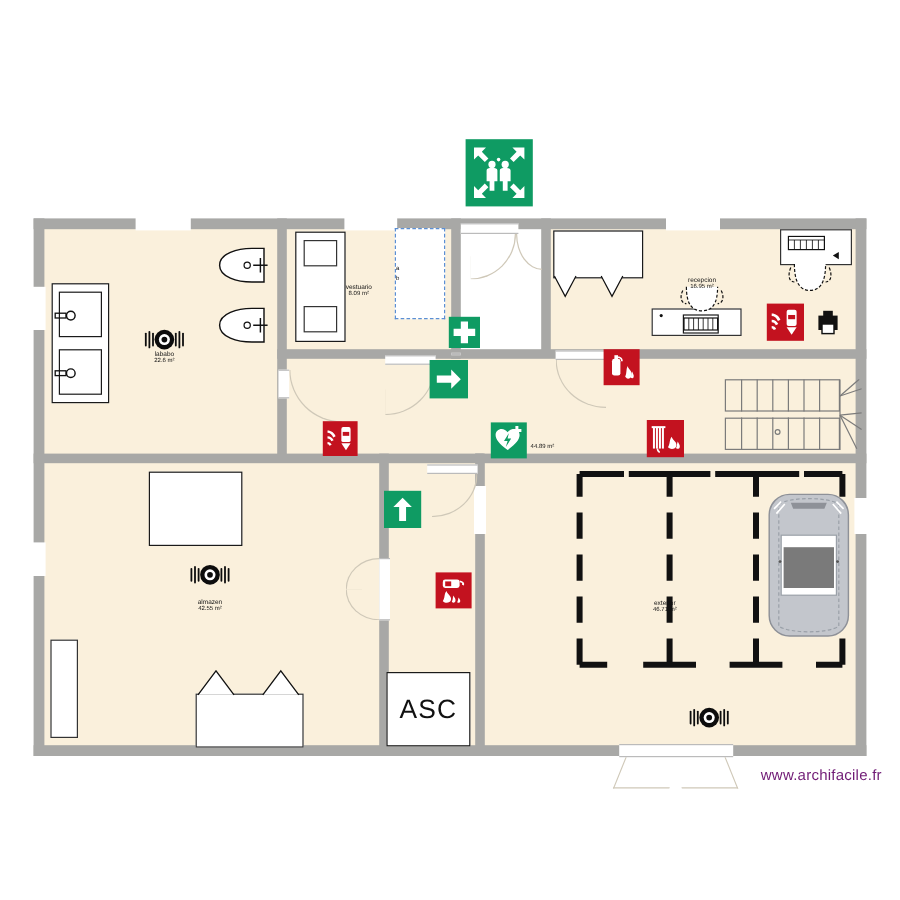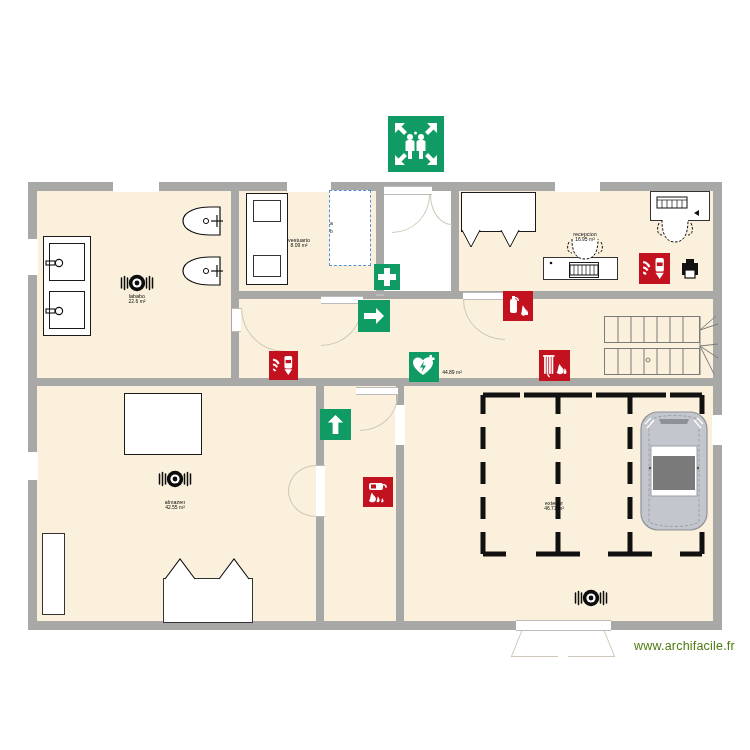--- a/index.html
+++ b/index.html
@@ -31,21 +31,21 @@
   .sign{position:absolute;box-sizing:border-box;display:flex;align-items:center;justify-content:center;}
   .sign.green{background:#0f9b63;}
   .sign.red{background:#c3121f;}
   .sign svg{display:block;}
 
   
   #asc{position:absolute;background:#ffffff;border:1.2px solid #1a1a1a;box-sizing:border-box;
        display:flex;align-items:center;justify-content:center;
        font-size:22px;color:#111;letter-spacing:1px;}
   .car{position:absolute;}
-  #watermark{position:absolute;font-size:12.5px;color:#4d7c0f;letter-spacing:.2px;}
+  #watermark{position:absolute;font-size:12.5px;color:#701a75;letter-spacing:.2px;}
   .stairbox{position:absolute;border:1px solid #7b7b7b;box-sizing:border-box;background:#faf0dc;}
 </style>
 </head>
 <body>
 
 <div id="plan">
 
   <div class="room" style="left:30px;top:185px;width:205px;height:195px;"></div>
   <div class="room" style="left:235px;top:185px;width:145px;height:110px;"></div>
   <div class="room" style="left:235px;top:295px;width:225px;height:85px;"></div>
@@ -212,20 +212,21 @@
   </svg>
 
   <div class="ibox" style="left:124px;top:393px;width:78px;height:62px;"></div>
   <div class="ibox-thin" style="left:42px;top:533px;width:23px;height:82px;"></div>
   <div class="ibox-thin" style="left:163px;top:578px;width:90px;height:45px;"></div>
   <svg style="position:absolute;left:163px;top:556px;" width="94" height="25">
     <path d="M2 23 L17 3 L32 23" fill="#fff" stroke="#111" stroke-width="1.1"></path>
     <path d="M56 23 L71 3 L86 23" fill="#fff" stroke="#111" stroke-width="1.1"></path>
   </svg>
 
+  <div id="asc" style="left:322px;top:560px;width:70px;height:62px;">ASC</div>
 
   <svg style="position:absolute;left:480px;top:392px;" width="235" height="175">
     <g stroke="#111" stroke-width="5" fill="none" stroke-linecap="butt">
 
       <path d="M3 3 L40 3"></path>
       <path d="M3 3 L3 22"></path>
         <path d="M3 35 L3 57"></path>
         <path d="M3 70 L3 92"></path>
       <path d="M3 105 L3 127"></path>
         <path d="M3 140 L3 162"></path>

